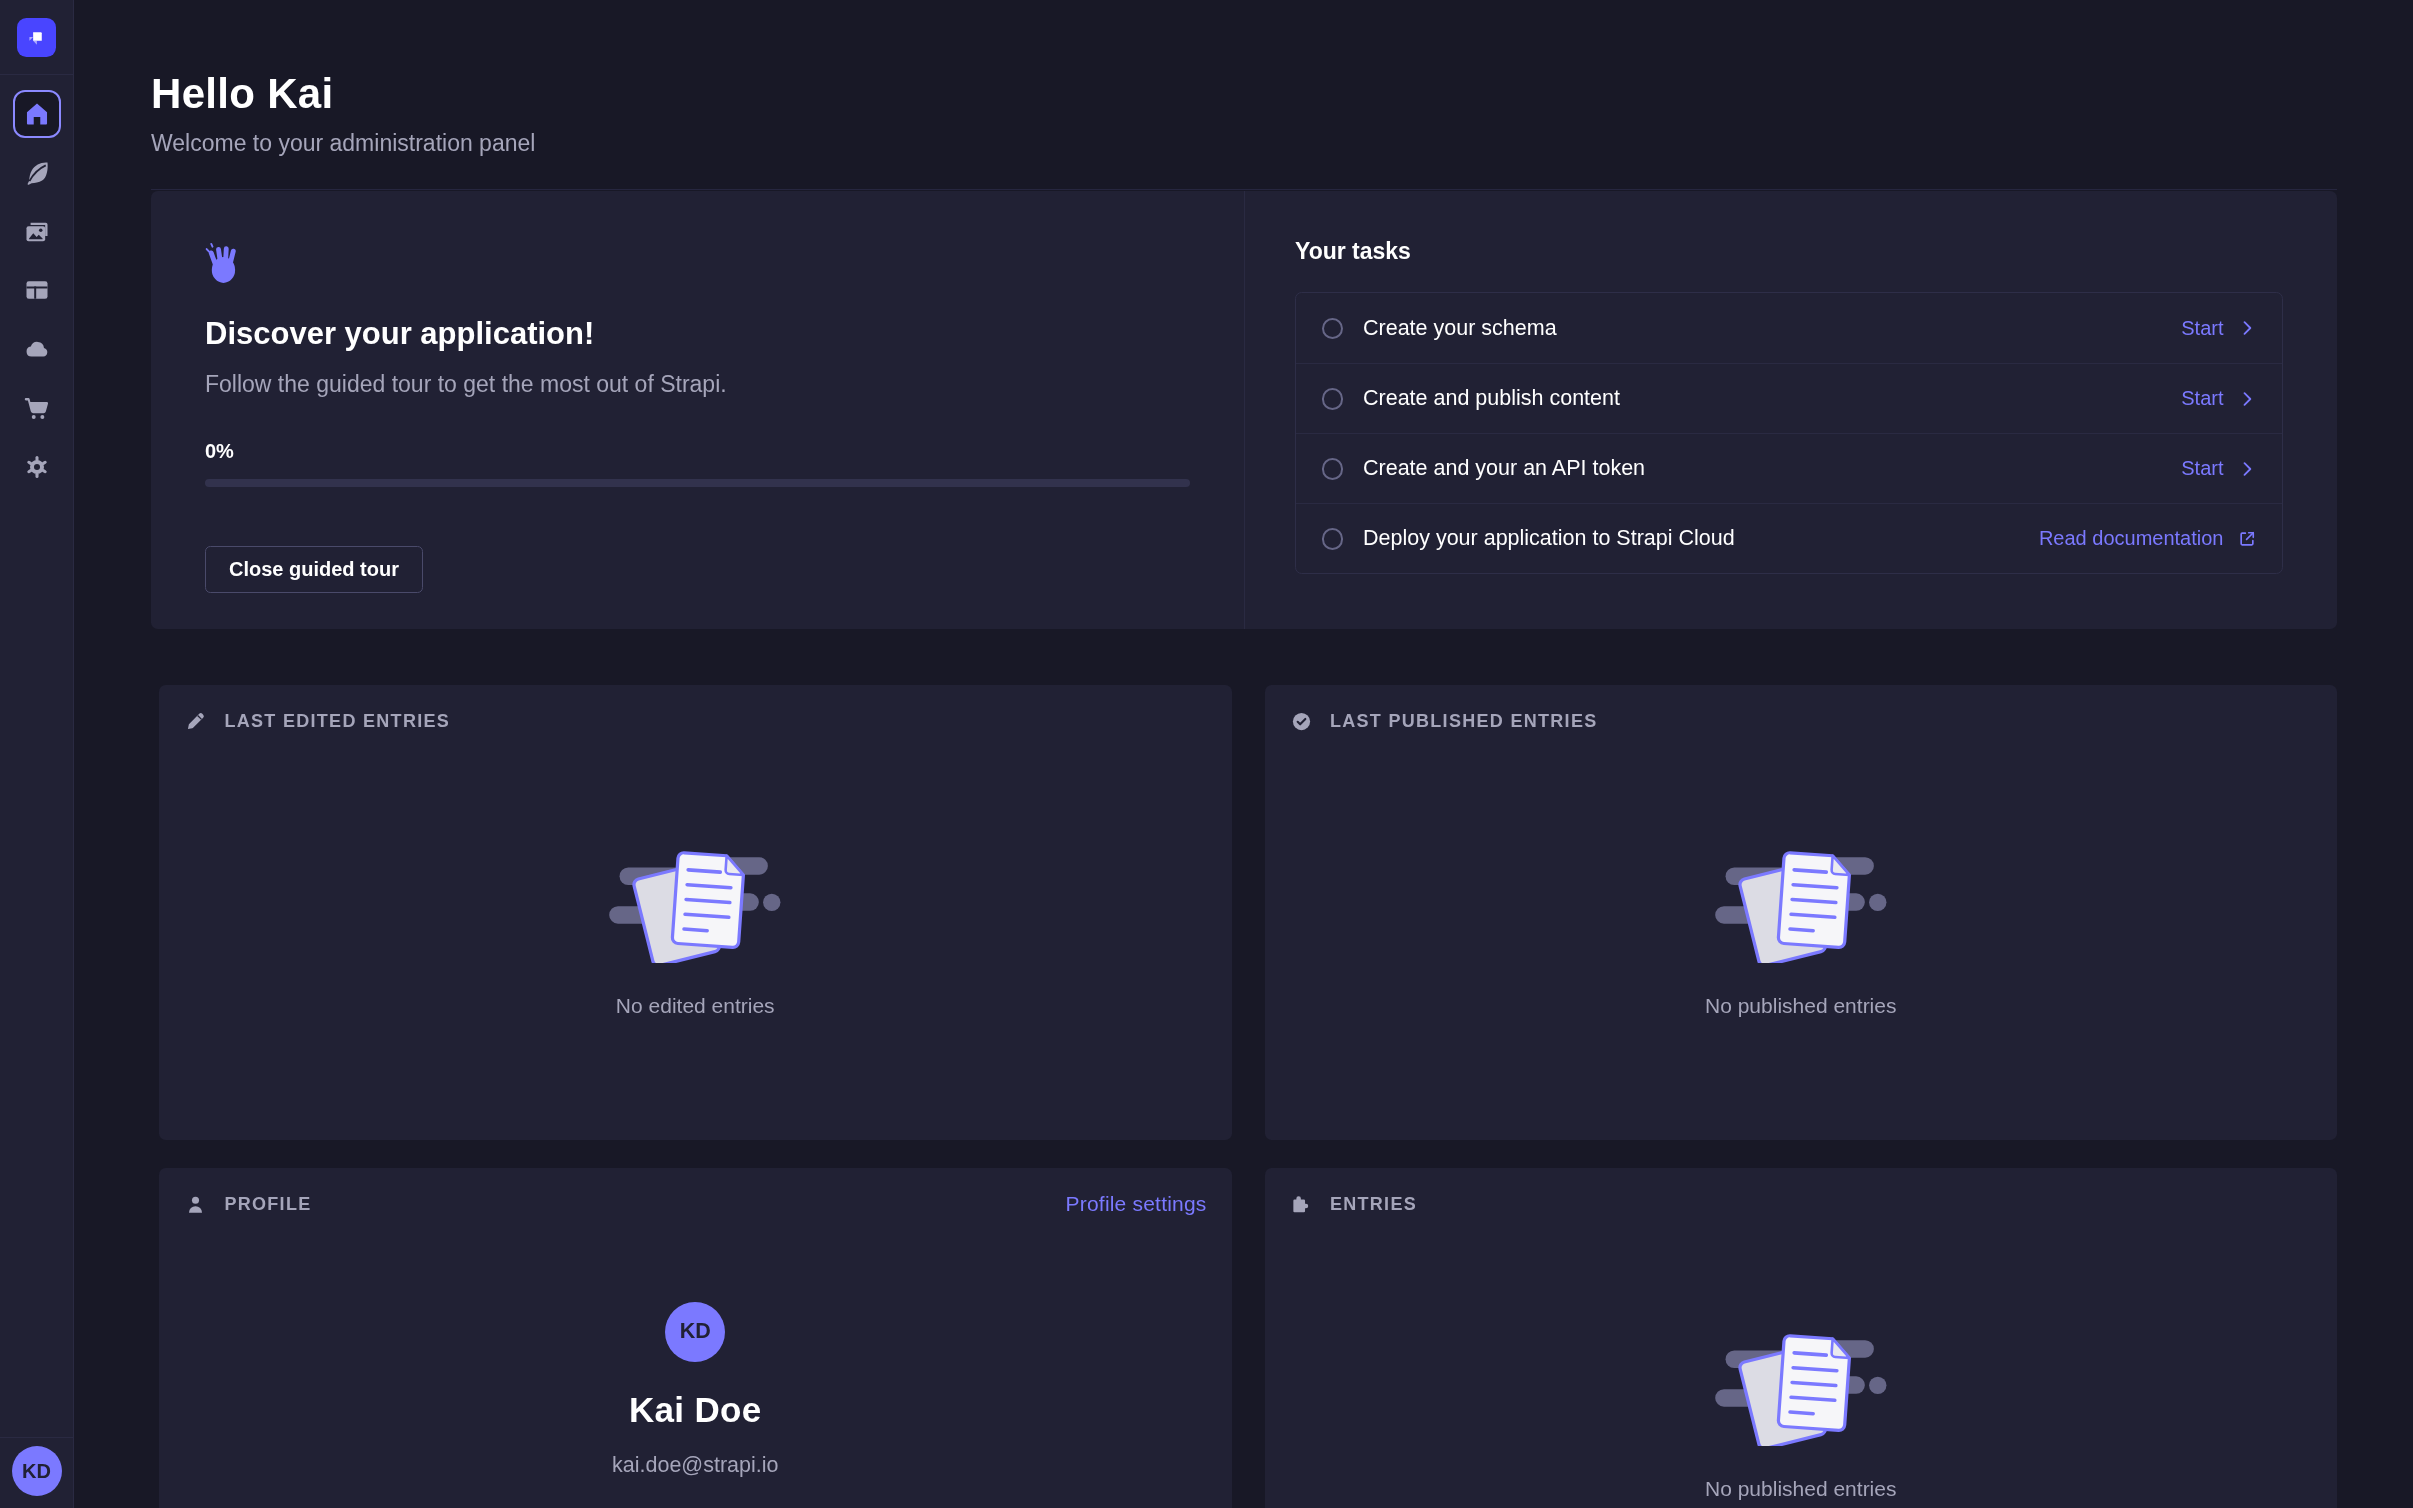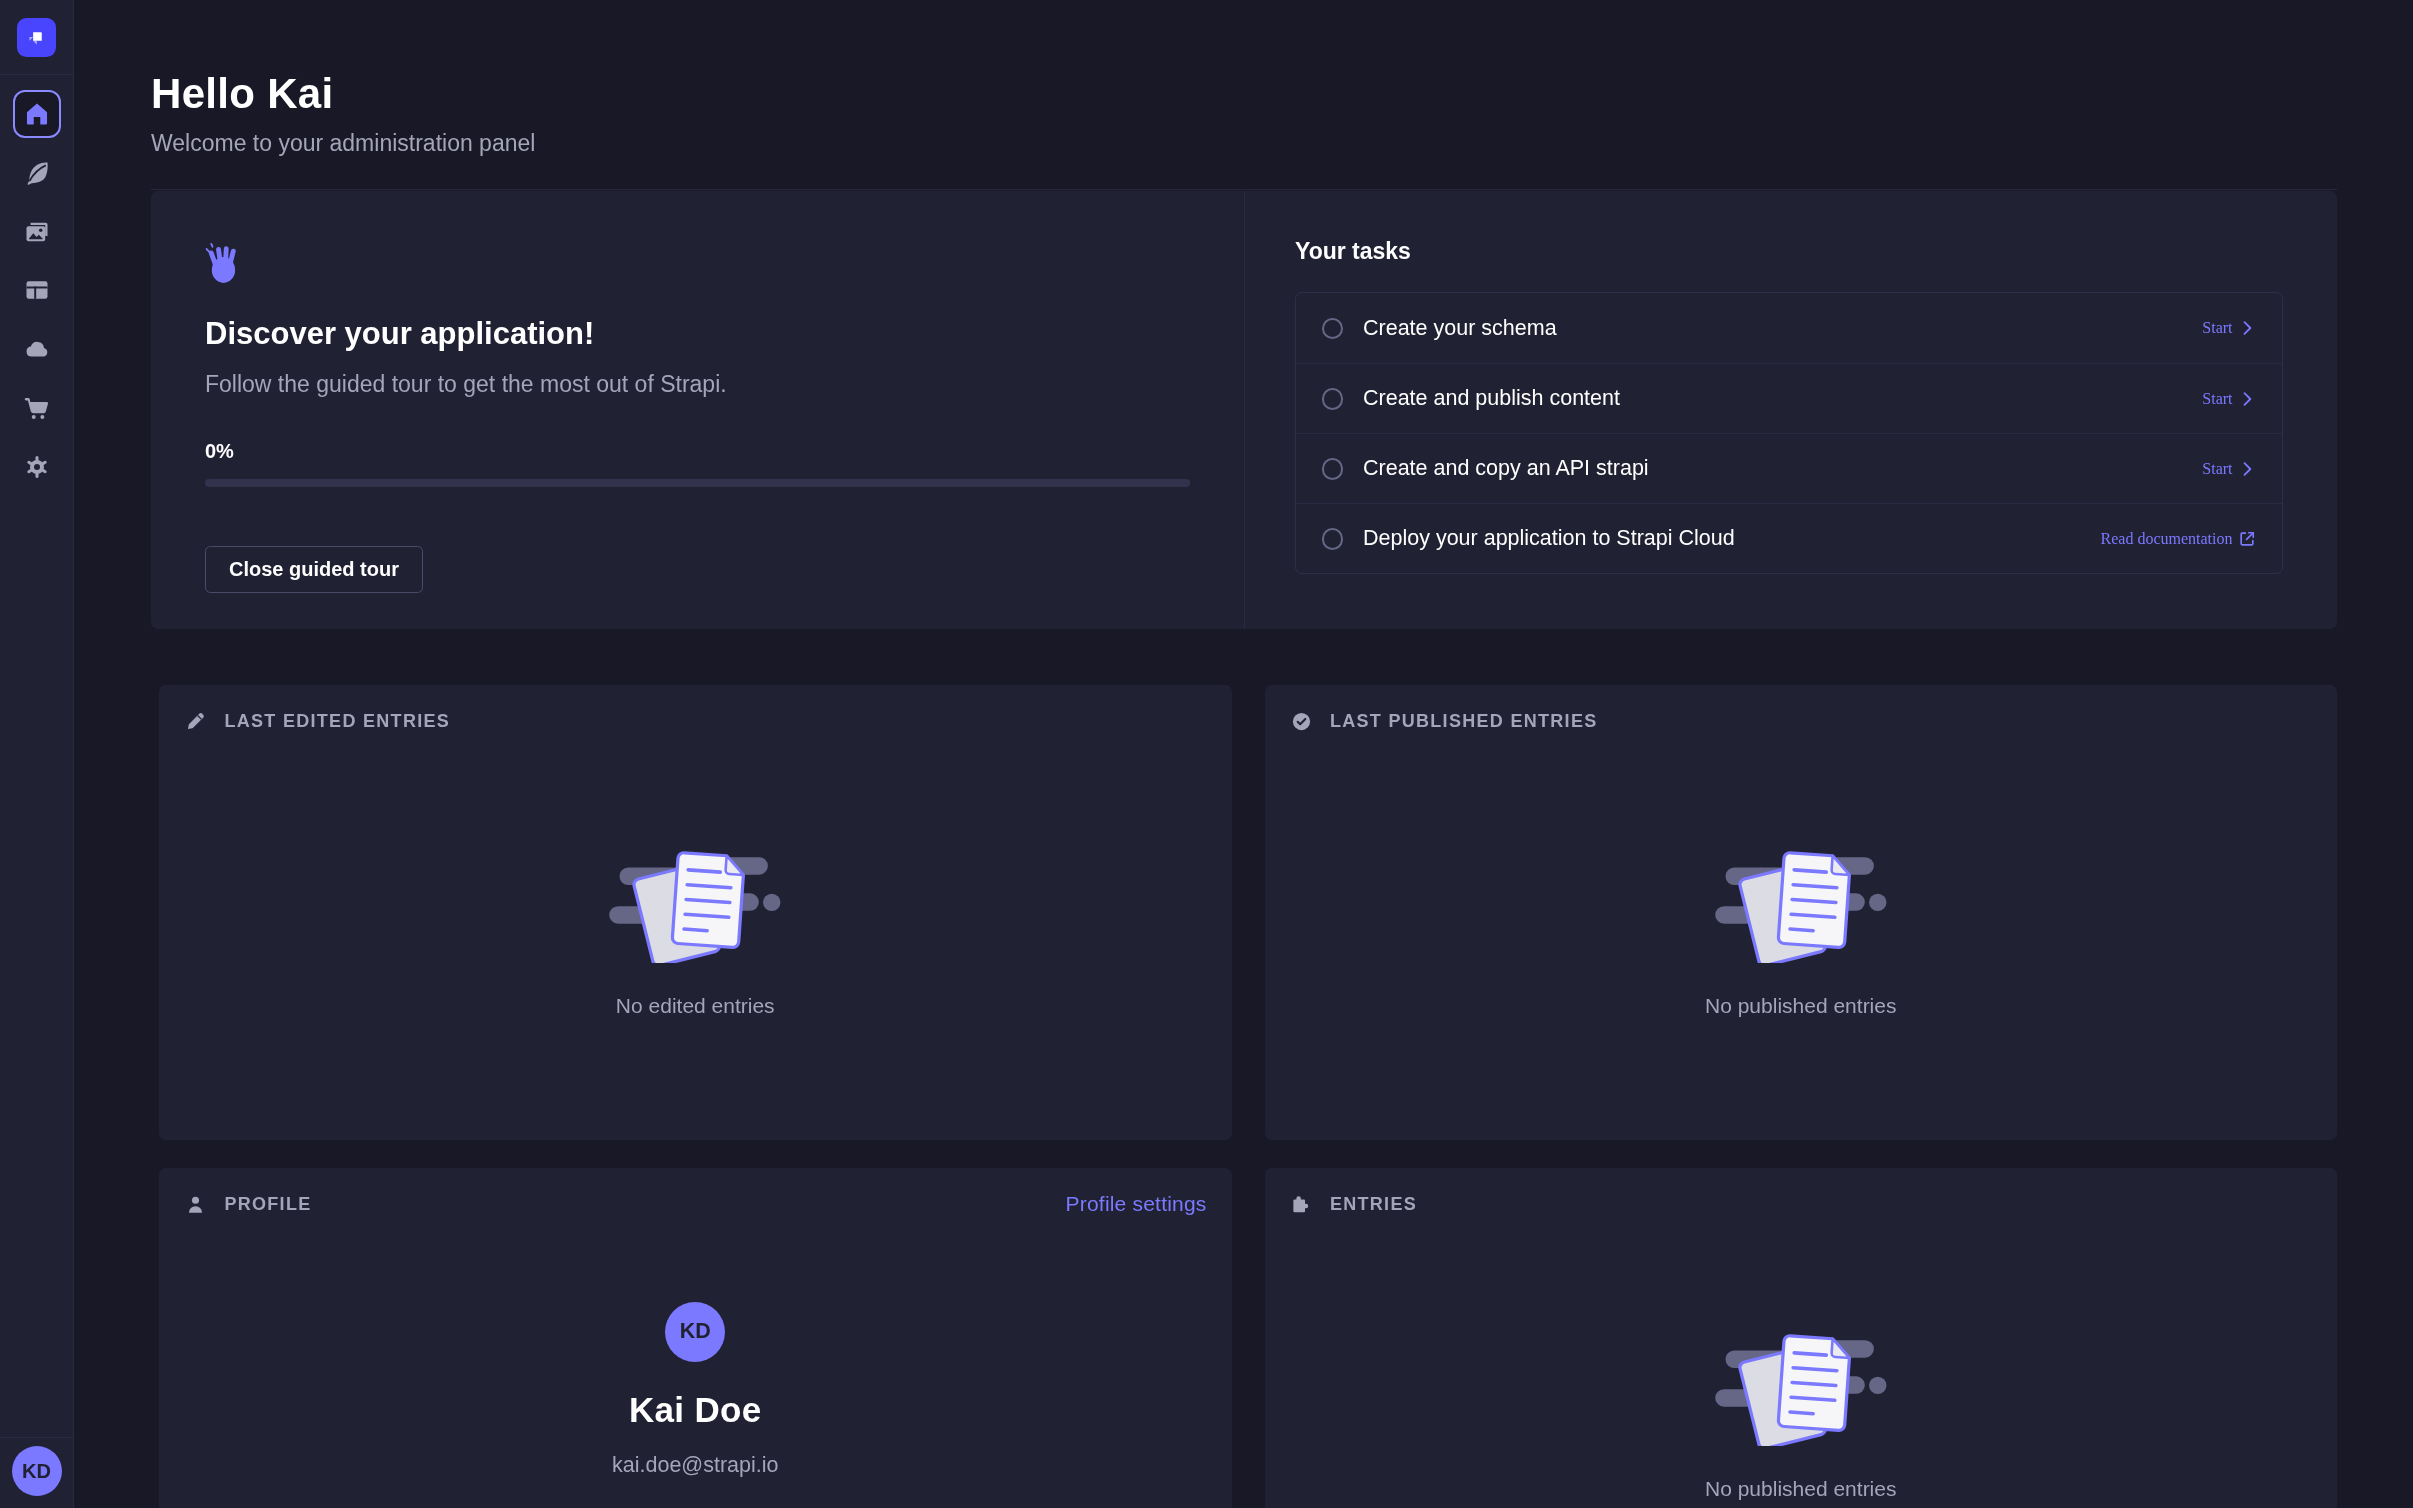--- a/index.html
+++ b/index.html
@@ -67,22 +67,22 @@
   .tasks-box { margin-top:27px; border:1.3px solid #2e2e48; border-radius:6.7px; overflow:hidden; }
   .task-row {
     height:70px; display:flex; align-items:center; padding:0 25.5px; gap:20px; cursor:pointer;
   }
   .task-row + .task-row { border-top:1.3px solid #2a2a42;text-align:right; }
   .task-circle {
     width:21.5px; height:21.5px; border-radius:50%; border:2px solid #666687; flex:none;
   }
   .task-label { font-size:21.5px; color:#ffffff; }
   .task-action {
-    margin-left:auto; display:flex; align-items:center; gap:4px;
-    color:#7b79ff; font-size:16px; cursor:pointer;font-family:Liberation Serif, serif;
+    margin-left:auto; display:flex; align-items:center; gap:13px;
+    color:#7b79ff; font-size:20px; cursor:pointer;
   }
   .task-action svg { width:20px; height:20px; }
 
   
   .widgets {
     margin-top:56px; display:grid; grid-template-columns:1fr 1fr; gap:27.5px 25px;
   }
   .widget {
     background:#212134; border-radius:6.7px; height:455px; padding:25px; overflow:hidden;margin-left:8px;
   }
@@ -231,21 +231,21 @@
           <span class="task-action">
             <span>Start</span>
             <svg viewBox="0 0 24 24">
               <path d="M9 5l7 7-7 7" stroke="#7b79ff" stroke-width="2.2" fill="none" stroke-linecap="round" stroke-linejoin="round"></path>
             </svg>
           </span>
         </div>
 
         <div class="task-row">
           <span class="task-circle"></span>
-          <span class="task-label">Create and copy an API strapi</span>
+          <span class="task-label">Create and your an API token</span>
           <span class="task-action">
             <span>Start</span>
             <svg viewBox="0 0 24 24">
               <path d="M9 5l7 7-7 7" stroke="#7b79ff" stroke-width="2.2" fill="none" stroke-linecap="round" stroke-linejoin="round"></path>
             </svg>
           </span>
         </div>
 
         <div class="task-row">
           <span class="task-circle"></span>

